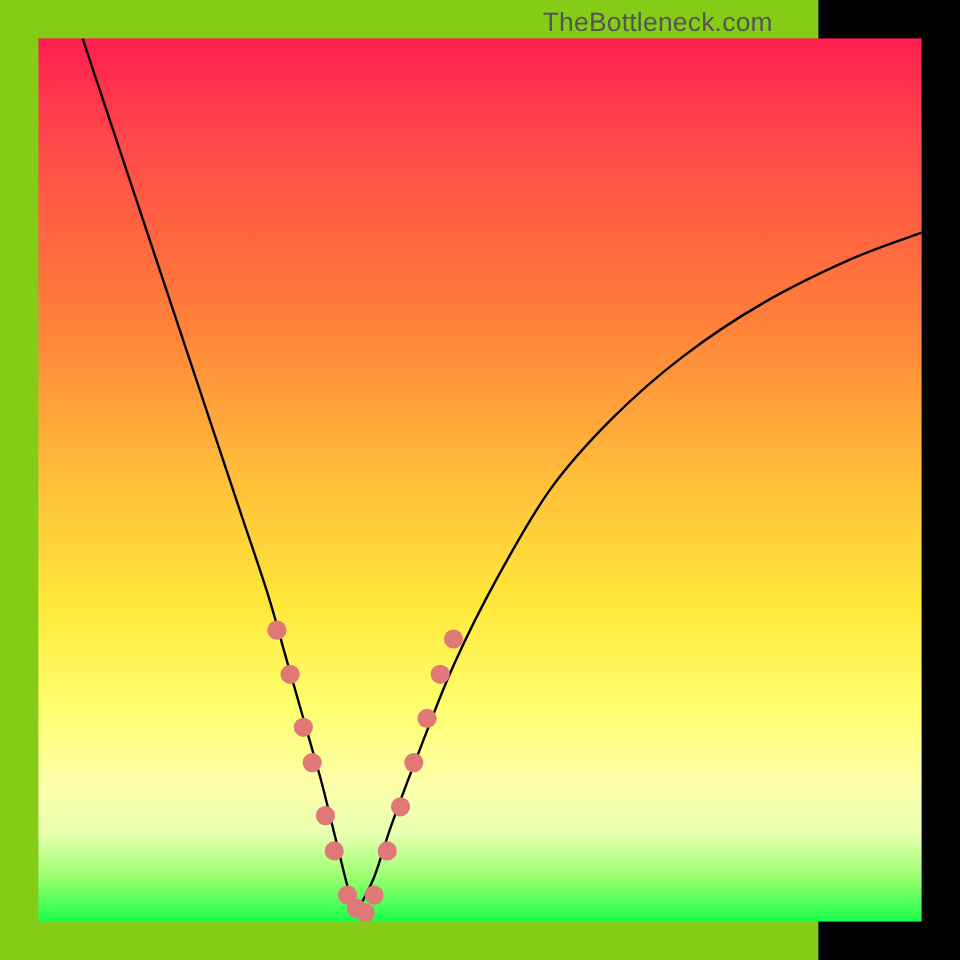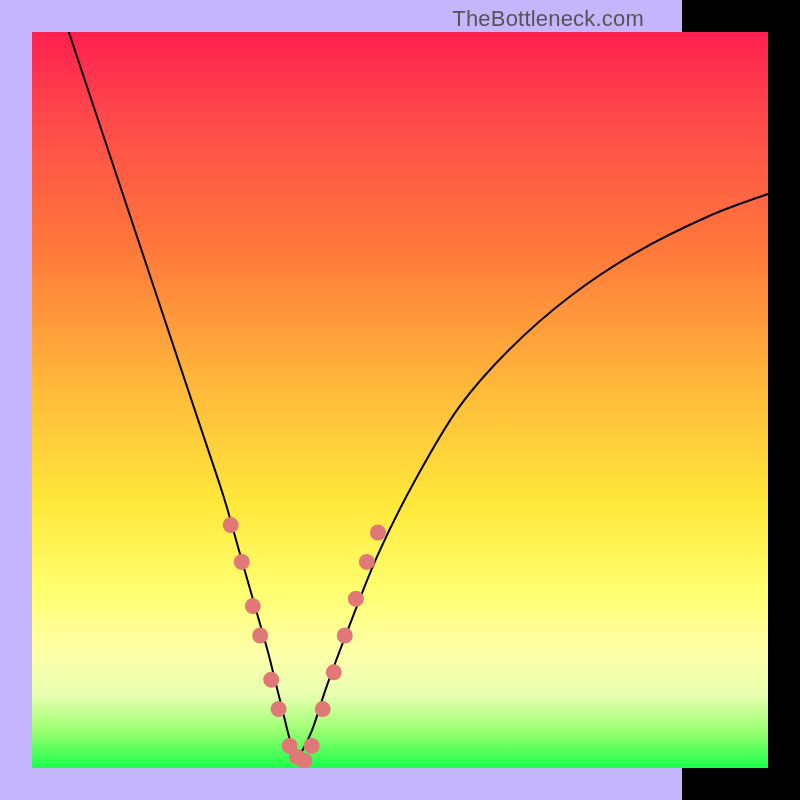--- a/index.html
+++ b/index.html
@@ -10,21 +10,21 @@
     background: #000;
     font-family: Arial, Helvetica, sans-serif;
     overflow: hidden;
   }
   .frame {
     position: absolute;
     top: 0;
     left: 0;
     width: 682px;
     height: 800px;
-    background: #c4b5fd;
+    background: #84cc16;
   }
   .plot-area {
     position: absolute;
     top: 32px;
     left: 32px;
     width: 736px;
     height: 736px;
     
     background: linear-gradient(
       to bottom,

